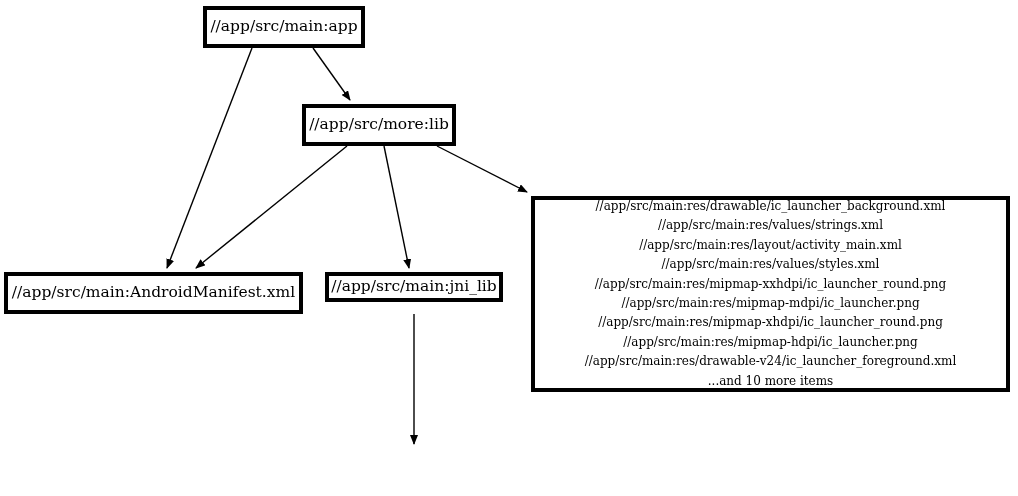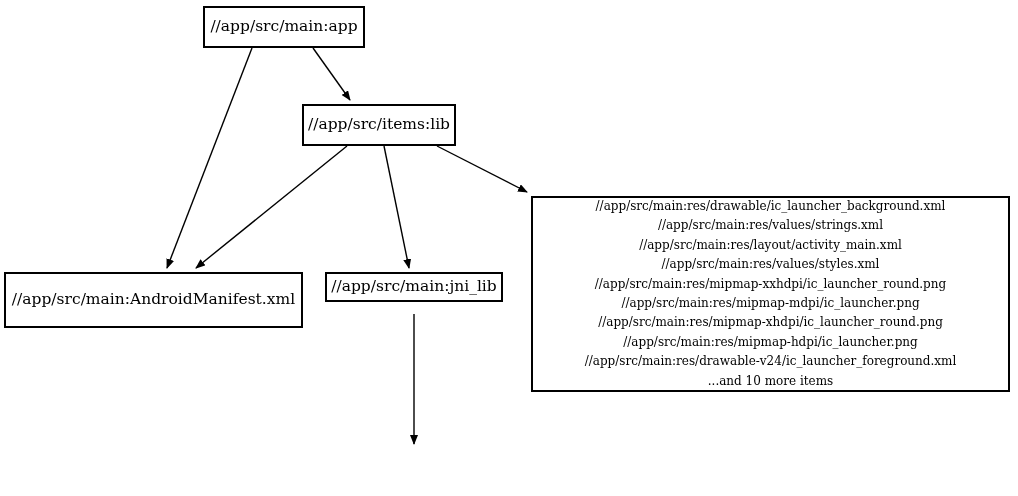--- a/index.html
+++ b/index.html
@@ -20,21 +20,21 @@
     position: absolute;
     left: 0;
     top: 0;
     width: 1018px;
     height: 496px;
     pointer-events: none;
   }
   .node {
     position: absolute;
     box-sizing: border-box;
-    border: 2px solid #be185d;
+    border: 4px solid #be185d;
     background: #ffffff;
     color: #000000;
     display: flex;
     align-items: center;
     justify-content: center;
     text-align: center;
     font-size: 15.5px;
     line-height: 1.0;
     white-space: pre;
     letter-spacing: 0px;
@@ -68,24 +68,24 @@
         <line x1="437" y1="146" x2="527" y2="192" stroke="#000000" stroke-width="1.4" marker-end="url(#arrow)"></line>
         <line x1="414" y1="314" x2="414" y2="444" stroke="#000000" stroke-width="1.4" marker-end="url(#arrow)"></line>
       </g>
   </svg>
 
   <div class="node" style="left: 203px; top: 6px; width: 162px; height: 42px; border-color: rgb(0, 0, 0); color: rgb(0, 0, 0);">
     <span class="node-label">//app/src/main:app</span>
   </div>
 
   <div class="node" style="left: 302px; top: 104px; width: 154px; height: 42px; border-color: rgb(0, 0, 0); color: rgb(0, 0, 0);">
-    <span class="node-label">//app/src/items:lib</span>
+    <span class="node-label">//app/src/more:lib</span>
   </div>
 
-  <div class="node" style="left: 4px; top: 272px; width: 299px; height: 56px; border-color: rgb(0, 0, 0); color: rgb(0, 0, 0);">
+  <div class="node" style="left: 4px; top: 272px; width: 299px; height: 42px; border-color: rgb(0, 0, 0); color: rgb(0, 0, 0);">
     <span class="node-label">//app/src/main:AndroidManifest.xml</span>
   </div>
 
   <div class="node" style="left: 325px; top: 272px; width: 178px; height: 30px; border-color: rgb(0, 0, 0); color: rgb(0, 0, 0);">
     <span class="node-label">//app/src/main:jni_lib</span>
   </div>
 
   <div class="node multiline" style="left: 531px; top: 196px; width: 479px; height: 196px; border-color: rgb(0, 0, 0); color: rgb(0, 0, 0);">
     <span class="node-label">//app/src/main:res/drawable/ic_launcher_background.xml
 //app/src/main:res/values/strings.xml

